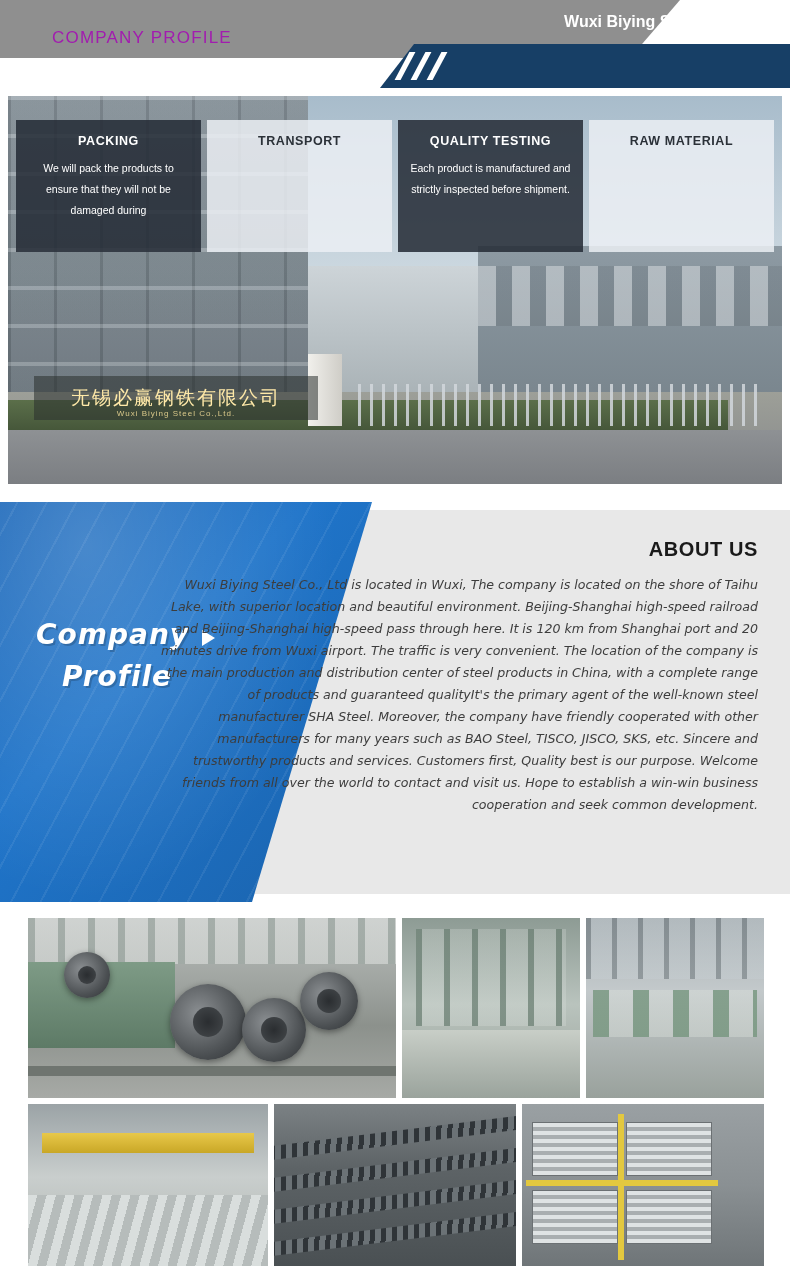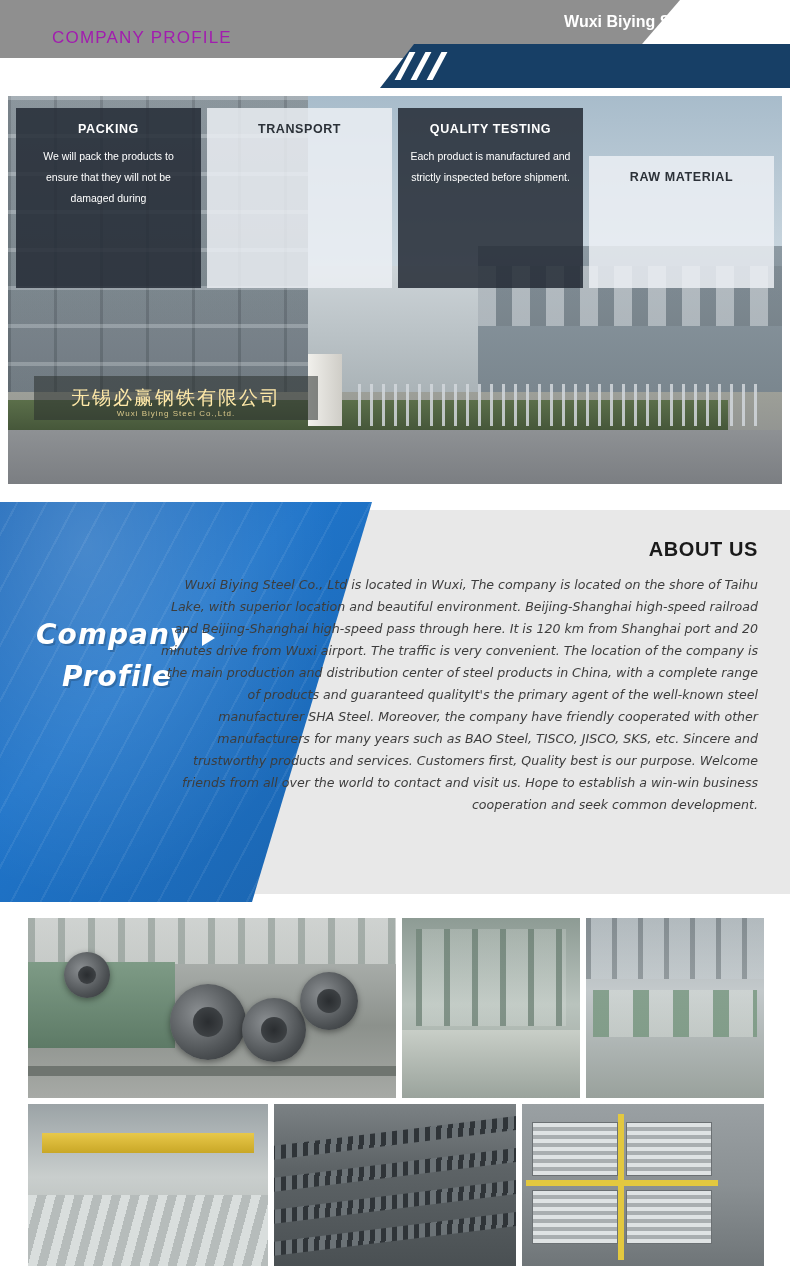--- a/index.html
+++ b/index.html
@@ -138,31 +138,31 @@
     position: absolute; left: 300px; bottom: 58px; width: 34px; height: 72px;
     background: linear-gradient(to right, #f1f0ec, #cfcdc7);
   }
   .hero-fence {
     position: absolute; left: 350px; bottom: 58px; width: 400px; height: 42px;
     background: repeating-linear-gradient(to right, rgba(210,215,220,0.85) 0 3px, rgba(255,255,255,0) 3px 12px);
   }
 
   
   .hero-cards {
-    position: absolute; left: 8px; top: 12px;
-    width: 758px; height: 180px;
+    position: absolute; left: 8px; top: 24px;
+    width: 758px; height: 132px;
     display: flex;
   }
   .hcard {
     flex: 1;
     margin-right: 6px;
     padding: 14px 10px 0 10px;
     text-align: center;
   }
-  .hcard:last-child { margin-right: 0; margin-top: 48px; }
+  .hcard:last-child { margin-right: 0; }
   .hcard.dark { background: rgba(36,43,54,0.86); }
   .hcard.light { background: rgba(236,240,244,0.84); }
   .hcard h4 {
     font-size: 12.5px;
     font-weight: bold;
     letter-spacing: 0.6px;
     margin-bottom: 10px;
   }
   .hcard p {
     font-size: 10.5px;

